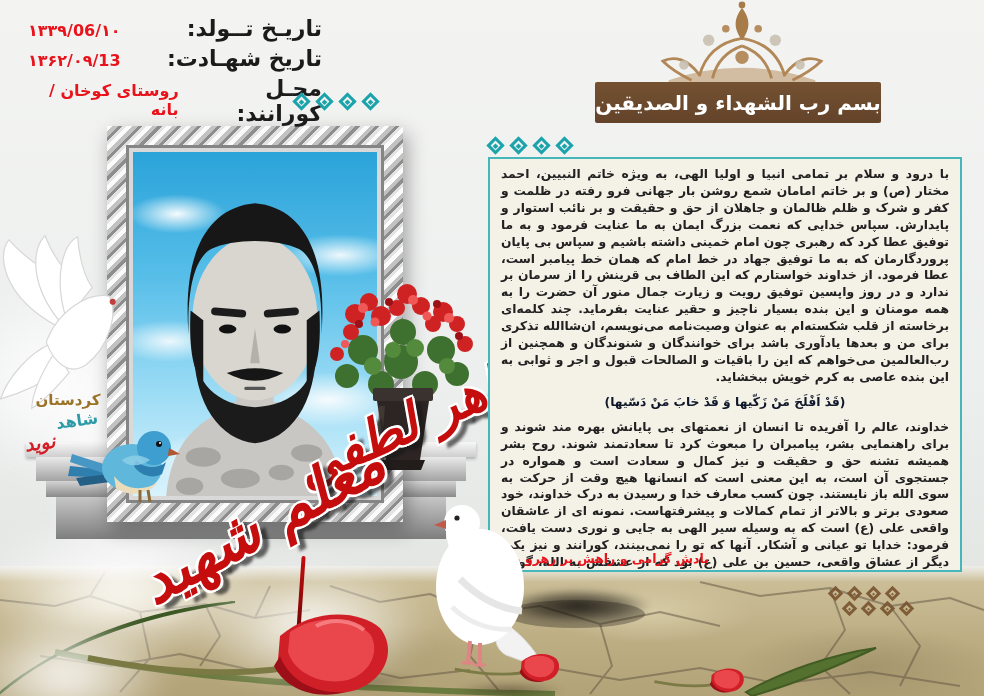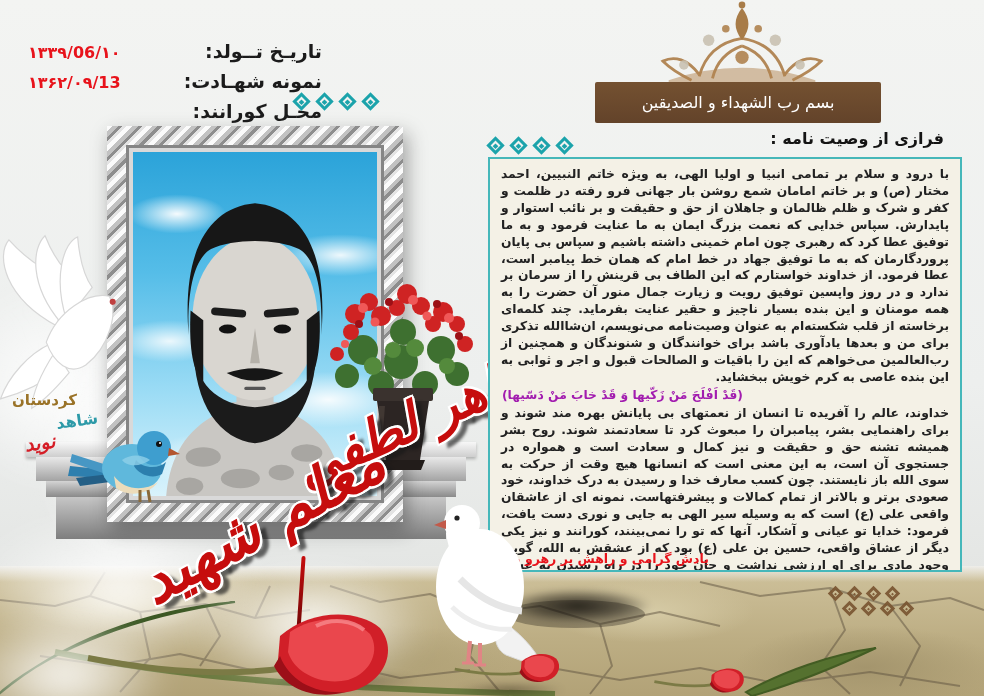--- a/index.html
+++ b/index.html
@@ -20,50 +20,50 @@
   .ground-fade{position:absolute;left:0;top:0;width:100%;height:16px;
     background:linear-gradient(180deg,rgba(240,240,238,.95),rgba(240,240,238,0));}
   .cracks{position:absolute;left:0;top:0;width:100%;height:100%;}
 
   .mist{position:absolute;border-radius:50%;filter:blur(14px);
     background:radial-gradient(closest-side,rgba(255,255,255,.95),rgba(255,255,255,0));}
 
   
   .info{position:absolute;left:28px;top:16px;width:294px;z-index:6;direction:rtl;}
   .info-row{display:flex;justify-content:space-between;align-items:baseline;height:30px;}
-  .info-label{font-weight:bold;font-size:19px;color:#1b1b1b;margin-top:24px;}
+  .info-label{font-weight:bold;font-size:22px;color:#1b1b1b;}
   .info-value{font-weight:bold;font-size:16px;color:#e8131b;}
 
   
   .drow{display:flex;gap:10px;position:absolute;z-index:6;}
   .dmd{width:13px;height:13px;border:3px solid var(--dc,#1ba3ab);transform:rotate(45deg);position:relative;}
   .dmd::after{content:"";position:absolute;inset:1.5px;background:var(--dc,#1ba3ab);}
   .motif-a{left:295px;top:95px;}
   .motif-b{left:489px;top:139px;}
   .motif-brown{left:830px;top:588px;flex-direction:column;gap:4px;z-index:3;}
   .motif-brown .r{display:flex;gap:8px;}
   .motif-brown .r2{margin-left:14px;}
   .motif-brown .dmd{--dc:#7a5632;width:11px;height:11px;border-width:3px;opacity:.92;}
 
   
   .crown{position:absolute;left:642px;top:0px;width:200px;height:88px;z-index:5;}
   .banner{position:absolute;left:595px;top:82px;width:286px;height:41px;z-index:6;
     background:linear-gradient(180deg,#745131,#63432a);border-radius:2px;
     display:flex;align-items:center;justify-content:center;}
-  .banner-text{color:#fff;font-size:16px;font-weight:normal;direction:rtl;white-space:nowrap;}
+  .banner-text{color:#fff;font-size:20px;font-weight:bold;direction:rtl;white-space:nowrap;}
   .will-heading{position:absolute;right:40px;top:129px;z-index:6;direction:rtl;
     font-size:16px;font-weight:bold;color:#141414;}
 
   
   .willbox{position:absolute;left:488px;top:157px;width:474px;height:415px;z-index:8;
     background:#f4f1e6;border:2px solid #45b7ba;padding:7px 11px 22px 11px;overflow:hidden;
     direction:rtl;}
   .willbox p{margin:0;font-size:12.3px;line-height:16.9px;font-weight:bold;color:#212121;
     text-align:justify;}
-  .will-quote{margin:1px;font-size:12.3px;line-height:17px;font-weight:bold;color:#a21caf;text-align:left;}
+  .will-quote{margin:8px;font-size:12.3px;line-height:17px;font-weight:bold;color:#0f172a;text-align:center;}
   .will-closing{position:absolute;left:10px;bottom:4px;font-size:12.5px;font-weight:bold;color:#e8131b;direction:rtl;}
 
   
   .frame{position:absolute;left:107px;top:126px;width:296px;height:396px;z-index:4;
     background:repeating-linear-gradient(135deg,#fbfbfb 0 4px,#c2c2c2 4px 8px,#8d8d8d 8px 11px,#e3e3e3 11px 14px);
     padding:19px;box-shadow:4px 8px 18px rgba(40,40,40,.4);}
   .frame-mat{width:100%;height:100%;background:#d9d9d9;border:3px solid #858585;padding:4px;}
   .photo{position:relative;width:100%;height:100%;overflow:hidden;
     background:linear-gradient(180deg,#2ba3d9 0%,#55bde8 35%,#9cdcf5 70%,#d9f3fc 100%);}
   .photo-clouds{position:absolute;inset:0;
@@ -85,21 +85,21 @@
   
   .callig{position:absolute;left:135px;top:395px;width:400px;height:235px;z-index:7;pointer-events:none;}
   .callig span{position:absolute;font-weight:bold;font-style:italic;color:#c60d0d;direction:rtl;white-space:nowrap;
     text-shadow:-2px 0 0 #fff,2px 0 0 #fff,0 -2px 0 #fff,0 2px 0 #fff,-2px -2px 0 #fff,2px 2px 0 #fff,-2px 2px 0 #fff,2px -2px 0 #fff,6px 8px 3px rgba(25,25,25,.65);}
   .callig .w2{right:-12px;top:-6px;font-size:52px;transform:rotate(-24deg);}
   .callig .w1{left:-8px;top:92px;font-size:60px;transform:rotate(-29deg);}
   .desc-stroke{position:absolute;left:299px;top:556px;width:4px;height:76px;z-index:7;
     background:linear-gradient(#c60d0d,#6f0606);transform:rotate(4deg);border-radius:2px;}
 
   
-  .region{position:absolute;left:12px;top:391px;width:112px;z-index:6;text-align:left;
+  .region{position:absolute;left:12px;top:391px;width:112px;z-index:6;text-align:center;
     font-size:15px;font-weight:bold;color:#9a7328;direction:rtl;}
   .brand{position:absolute;left:22px;top:412px;width:100px;height:46px;z-index:6;transform:rotate(-8deg);}
   .brand .b2{position:absolute;left:36px;top:0;font-size:16px;font-weight:bold;color:#2d9aa8;direction:rtl;}
   .brand .b1{position:absolute;left:2px;top:15px;font-size:19px;font-weight:bold;font-style:italic;color:#d51d26;direction:rtl;}
 
   .svg-abs{position:absolute;}
   .dove-shadow{position:absolute;left:505px;top:589px;width:145px;height:34px;z-index:7;
     background:radial-gradient(ellipse at center,rgba(12,10,8,.8) 0,rgba(12,10,8,.4) 45%,transparent 72%);
     filter:blur(3px);}
   .tulip-shadow{position:absolute;background:radial-gradient(ellipse at center,rgba(40,30,15,.45),transparent 70%);filter:blur(3px);z-index:8;}
@@ -130,25 +130,26 @@
     </svg>
     <div class="ground-fade"></div>
   </div>
 
   <div class="info">
     <div class="info-row">
       <span class="info-label">تاریـخ تــولد:</span>
       <span class="info-value">۱۳۳۹/06/۱۰</span>
     </div>
     <div class="info-row">
-      <span class="info-label">نمونه شهـادت:</span>
+      <span class="info-label">تاریخ شهـادت:</span>
       <span class="info-value">۱۳۶۲/۰۹/13</span>
     </div>
     <div class="info-row">
       <span class="info-label">محـل کورانند:</span>
+      <span class="info-value">روستای کوخان /بانه</span>
     </div>
   </div>
 
   <div class="drow motif-a">
     <span class="dmd"></span>
     <span class="dmd"></span>
     <span class="dmd"></span>
     <span class="dmd"></span>
   </div>
   <div class="drow motif-b">
@@ -178,21 +179,20 @@
     <g fill="#b08350" opacity="0.9">
       <circle cx="88" cy="30" r="4"></circle>
         <circle cx="122" cy="30" r="4"></circle>
       <circle cx="105" cy="60" r="7"></circle>
       <path d="M28,84 Q105,58 182,84 L182,92 L28,92 Z" opacity="0.55"></path>
     </g>
   </svg>
   <div class="banner">
     <span class="banner-text">بسم رب الشهداء و الصديقين</span>
   </div>
-  <div class="will-heading">فرازی از وصیت نامه :</div>
 
   <div class="willbox">
     <p>با درود و سلام بر تمامی انبیا و اولیا الهی، به ویژه خاتم النبیین، احمد مختار (ص) و بر خاتم امامان شمع روشن بار جهانی فرو رفته در ظلمت و کفر و شرک و ظلم ظالمان و جاهلان از حق و حقیقت و بر نائب استوار و پایدارش. سپاس خدایی که نعمت بزرگ ایمان به ما عنایت فرمود و به ما توفیق عطا کرد که رهبری چون امام خمینی داشته باشیم و سپاس بی پایان پروردگارمان که به ما توفیق جهاد در خط امام که همان خط پیامبر است، عطا فرمود. از خداوند خواستارم که این الطاف بی قرینش را از سرمان بر ندارد و در روز واپسین توفیق رویت و زیارت جمال منور آن حضرت را به همه مومنان و این بنده بسیار ناچیز و حقیر عنایت بفرماید. چند کلمه‌ای برخاسته از قلب شکسته‌ام به عنوان وصیت‌نامه می‌نویسم، ان‌شاالله تذکری برای من و بعدها یادآوری باشد برای خوانندگان و شنوندگان و همچنین از رب‌العالمین می‌خواهم که این را باقیات و الصالحات قبول و اجر و ثوابی به این بنده عاصی به کرم خویش ببخشاید.</p>
     <div class="will-quote">(قَدْ اَفْلَحَ مَنْ زَکّیها وَ قَدْ خابَ مَنْ دَسّیها)</div>
     <p>خداوند، عالم را آفریده تا انسان از نعمتهای بی پایانش بهره مند شوند و برای راهنمایی بشر، پیامبران را مبعوث کرد تا سعادتمند شوند. روح بشر همیشه تشنه حق و حقیقت و نیز کمال و سعادت است و همواره در جستجوی آن است، به این معنی است که انسانها هیچ وقت از حرکت به سوی الله باز نایستند. چون کسب معارف خدا و رسیدن به درک خداوند، خود صعودی برتر و بالاتر از تمام کمالات و پیشرفتهاست. نمونه ای از عاشقان واقعی علی (ع) است که به وسیله سیر الهی به جایی و نوری دست یافت، فرمود: خدایا تو عیانی و آشکار. آنها که تو را نمی‌بینند، کورانند و نیز یکی دیگر از عشاق واقعی، حسین بن علی (ع) بود که از عشقش به الله، گویی وجود مادی برای او ارزشی نداشت و جان خود را در راه رسیدن به عشق واقعیش نثار کرد. ...</p>
     <div class="will-closing">یادش گرامی و راهش پر رهرو باد.</div>
   </div>
 
   <div class="ledge">
     <div class="l1"></div>

